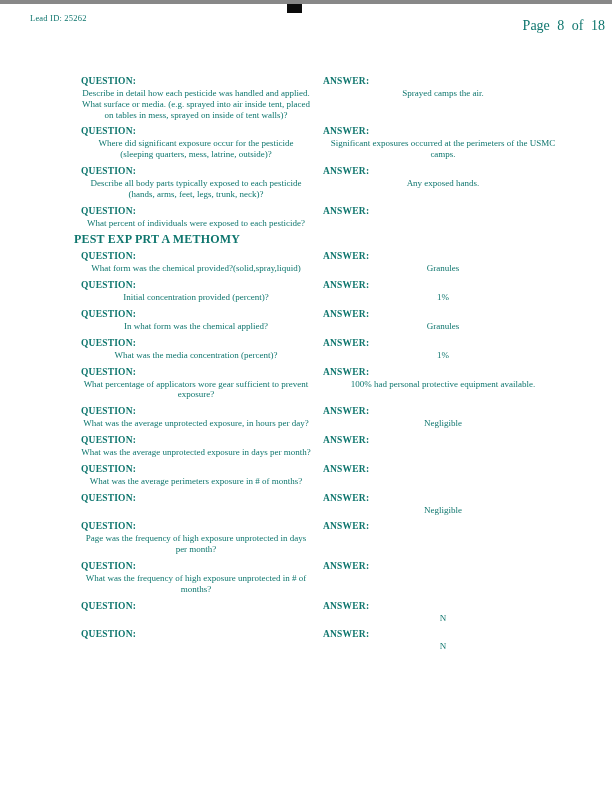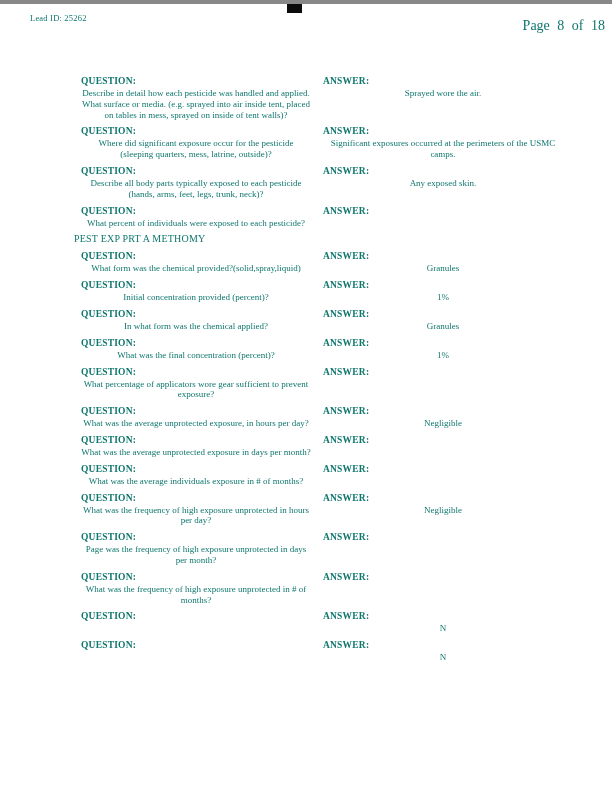--- a/index.html
+++ b/index.html
@@ -16,21 +16,21 @@
   .hdr-left{position:absolute;top:9px;left:30px;font-size:8.5px;letter-spacing:.2px;}
   .hdr-right{position:absolute;top:14px;right:26px;font-size:14px;word-spacing:4px;}
   .qa-list{position:absolute;top:71px;left:81px;width:523px;}
   .qa-row{display:flex;align-items:flex-start;margin-bottom:5px;}
   .q-col{width:242px;flex:none;}
   .a-col{flex:1;min-width:0;}
   .qa-label{font-weight:bold;font-size:9.5px;line-height:12px;letter-spacing:.2px;}
   .q-text,.a-text{font-size:9px;line-height:10.8px;margin-top:1px;text-align:center;}
   .q-text{max-width:230px;}
   .a-text{max-width:240px;}
-  .section-heading{font-weight:normal;font-size:10px;line-height:12px;margin:3px 0 5px -7px;letter-spacing:.2px;}
+  .section-heading{font-weight:bold;font-size:12px;line-height:12px;margin:3px 0 5px -7px;letter-spacing:.2px;}
   .mark{position:absolute;background:#0b0b0b;}
   .mark-top{left:287px;top:0;width:15px;height:9px;}
   .mark-e1{right:0;top:60px;width:10px;height:10px;border-radius:2px 0 0 2px;}
   .mark-e2{right:0;top:186px;width:9px;height:9px;border-radius:2px 0 0 2px;}
   .mark-e3{right:0;top:372px;width:10px;height:9px;border-radius:2px 0 0 2px;}
   .mark-e4{right:0;top:552px;width:9px;height:9px;border-radius:2px 0 0 2px;}
   .mark-e5{right:0;top:676px;width:10px;height:9px;border-radius:2px 0 0 2px;}
   .mark-e6{right:0;top:750px;width:9px;height:10px;border-radius:2px 0 0 2px;}
 </style>
 </head>
@@ -50,41 +50,41 @@
   <div class="hdr-right">Page 8 of 18</div>
 
   <main class="qa-list" id="qa-list">
       <div class="qa-row">
         <div class="q-col">
           <div class="qa-label">QUESTION:</div>
           <div class="q-text">Describe in detail how each pesticide was handled and applied.  What surface or media. (e.g. sprayed into air inside tent, placed on tables in mess, sprayed on inside of tent walls)?</div>
         </div>
         <div class="a-col">
           <div class="qa-label">ANSWER:</div>
-          <div class="a-text">Sprayed wore the air.</div>
+          <div class="a-text">Sprayed camps the air.</div>
         </div>
       </div>
       <div class="qa-row">
         <div class="q-col">
           <div class="qa-label">QUESTION:</div>
           <div class="q-text">Where did significant exposure occur for the pesticide (sleeping quarters, mess, latrine, outside)?</div>
         </div>
         <div class="a-col">
           <div class="qa-label">ANSWER:</div>
           <div class="a-text">Significant exposures occurred at the perimeters of the USMC camps.</div>
         </div>
       </div>
       <div class="qa-row">
         <div class="q-col">
           <div class="qa-label">QUESTION:</div>
           <div class="q-text">Describe all body parts typically exposed to each pesticide (hands, arms, feet, legs, trunk, neck)?</div>
         </div>
         <div class="a-col">
           <div class="qa-label">ANSWER:</div>
-          <div class="a-text">Any exposed skin.</div>
+          <div class="a-text">Any exposed hands.</div>
         </div>
       </div>
       <div class="qa-row">
         <div class="q-col">
           <div class="qa-label">QUESTION:</div>
           <div class="q-text">What percent of individuals were exposed to each pesticide?</div>
         </div>
         <div class="a-col">
           <div class="qa-label">ANSWER:</div>
           <div class="a-text"></div>
@@ -117,34 +117,35 @@
           <div class="q-text">In what form was the chemical applied?</div>
         </div>
         <div class="a-col">
           <div class="qa-label">ANSWER:</div>
           <div class="a-text">Granules</div>
         </div>
       </div>
       <div class="qa-row">
         <div class="q-col">
           <div class="qa-label">QUESTION:</div>
-          <div class="q-text">What was the final concentration (percent)?</div>
+          <div class="q-text">What was the media concentration (percent)?</div>
         </div>
         <div class="a-col">
           <div class="qa-label">ANSWER:</div>
           <div class="a-text">1%</div>
         </div>
       </div>
       <div class="qa-row">
         <div class="q-col">
           <div class="qa-label">QUESTION:</div>
           <div class="q-text">What percentage of applicators wore gear sufficient to prevent exposure?</div>
         </div>
         <div class="a-col">
           <div class="qa-label">ANSWER:</div>
+          <div class="a-text">100% had personal protective equipment available.</div>
         </div>
       </div>
       <div class="qa-row">
         <div class="q-col">
           <div class="qa-label">QUESTION:</div>
           <div class="q-text">What was the average unprotected exposure, in hours per day?</div>
         </div>
         <div class="a-col">
           <div class="qa-label">ANSWER:</div>
           <div class="a-text">Negligible</div>
@@ -156,31 +157,30 @@
           <div class="q-text">What was the average unprotected exposure in days per month?</div>
         </div>
         <div class="a-col">
           <div class="qa-label">ANSWER:</div>
           <div class="a-text"></div>
         </div>
       </div>
       <div class="qa-row">
         <div class="q-col">
           <div class="qa-label">QUESTION:</div>
-          <div class="q-text">What was the average individuals exposure in # of months?</div>
-        </div>
-        <div class="a-col">
-          <div class="qa-label">ANSWER:</div>
-          <div class="a-text"></div>
-        </div>
-      </div>
-      <div class="qa-row">
-        <div class="q-col">
-          <div class="qa-label">QUESTION:</div>
-          <div class="q-text">What was the frequency of high exposure unprotected in hours per day?</div>
+          <div class="q-text">What was the average perimeters exposure in # of months?</div>
+        </div>
+        <div class="a-col">
+          <div class="qa-label">ANSWER:</div>
+          <div class="a-text"></div>
+        </div>
+      </div>
+      <div class="qa-row">
+        <div class="q-col">
+          <div class="qa-label">QUESTION:</div>
         </div>
         <div class="a-col">
           <div class="qa-label">ANSWER:</div>
           <div class="a-text">Negligible</div>
         </div>
       </div>
       <div class="qa-row">
         <div class="q-col">
           <div class="qa-label">QUESTION:</div>
           <div class="q-text">Page was the frequency of high exposure unprotected in days per month?</div>

